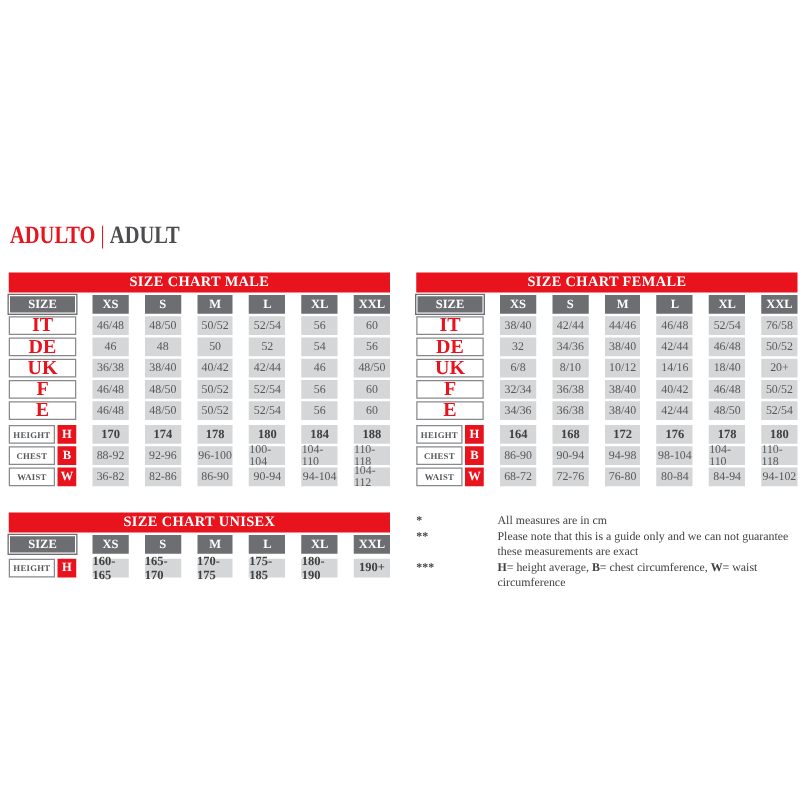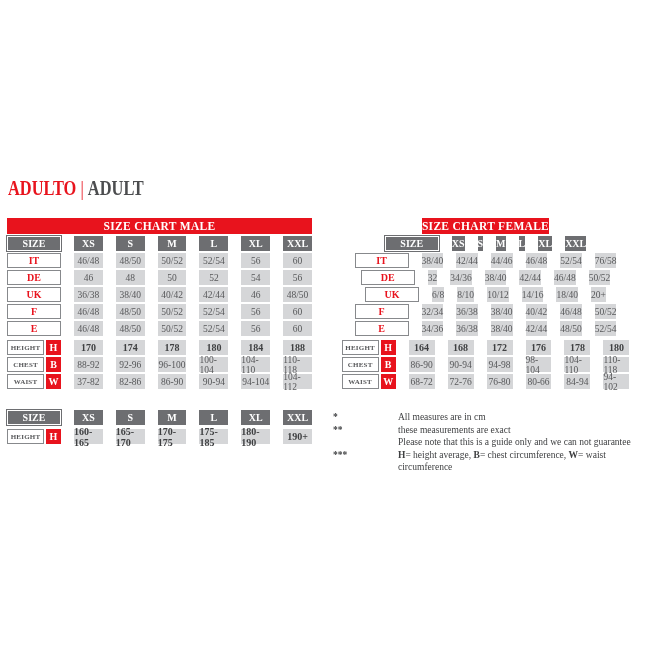--- a/index.html
+++ b/index.html
@@ -14,33 +14,33 @@
   .page{position:relative;width:645px;height:645px;background:#fff;overflow:hidden;
         font-family:Liberation Serif, serif;}
   .title{position:absolute;left:8px;top:177px;font-weight:bold;font-size:20px;
          white-space:nowrap;transform:scaleX(0.82);transform-origin:left center;}
   .title .primary{color:var(--red);}
   .title .divider{color:var(--red);font-weight:400;margin:0 5px;}
   .title .secondary{color:#4c4d4f;}
 
   .chart{position:absolute;display:flex;flex-direction:column;gap:2px;}
   #chart-male{left:7px;top:218px;width:305px;}
-  #chart-female{left:333px;top:218px;width:305px;align-items:center;}
+  #chart-female{left:333px;top:218px;width:305px;}
   #chart-unisex{left:7px;top:410px;width:305px;}
 
   .banner{background:var(--red);color:#fff;font-weight:bold;font-size:11.5px;
           height:16px;display:flex;align-items:center;justify-content:center;
           letter-spacing:.3px;}
   .row{display:flex;gap:13px;height:15px;}
   .cell{display:flex;align-items:center;justify-content:center;box-sizing:border-box;}
   .size-head{width:54px;background:var(--hdr-gray);border:1px solid #fff;
              outline:1px solid var(--hdr-gray);color:#fff;font-weight:bold;font-size:10px;}
   .col-head{flex:1;background:var(--hdr-gray);color:#fff;font-weight:bold;font-size:10px;}
   .label-cell{width:54px;background:#fff;border:1px solid var(--label-border);
-              color:var(--red);font-weight:bold;font-size:10px;}
+              color:var(--red);font-weight:bold;font-size:16px;}
   .data-cell{flex:1;background:var(--cell-gray);color:var(--text-gray);font-size:9.5px;}
   .data-cell.bold{color:var(--text-dark);font-weight:bold;font-size:10px;}
   .measure-group{display:flex;flex-direction:column;gap:2px;margin-top:2px;}
   .label-split{width:54px;display:flex;gap:2px;box-sizing:border-box;}
   .measure-label{flex:1;background:#fff;border:1px solid var(--label-border);
                  color:var(--text-gray);font-size:7px;font-weight:bold;letter-spacing:.2px;
                  display:flex;align-items:center;justify-content:center;box-sizing:border-box;}
   .letter-box{width:15px;background:var(--red);color:#fff;font-weight:bold;font-size:10px;
               display:flex;align-items:center;justify-content:center;}
 
@@ -139,21 +139,21 @@
           <div class="cell data-cell">96-100</div>
           <div class="cell data-cell">100-104</div>
           <div class="cell data-cell">104-110</div>
           <div class="cell data-cell">110-118</div>
         </div>
         <div class="row">
           <div class="label-split">
             <div class="measure-label">WAIST</div>
             <div class="letter-box">W</div>
           </div>
-          <div class="cell data-cell">37-82</div>
+          <div class="cell data-cell">36-82</div>
           <div class="cell data-cell">82-86</div>
           <div class="cell data-cell">86-90</div>
           <div class="cell data-cell">90-94</div>
           <div class="cell data-cell">94-104</div>
           <div class="cell data-cell">104-112</div>
         </div>
       </div>
     </div>
   <div class="chart" id="chart-female">
       <div class="banner">SIZE CHART FEMALE</div>
@@ -237,27 +237,28 @@
           <div class="cell data-cell">110-118</div>
         </div>
         <div class="row">
           <div class="label-split">
             <div class="measure-label">WAIST</div>
             <div class="letter-box">W</div>
           </div>
           <div class="cell data-cell">68-72</div>
           <div class="cell data-cell">72-76</div>
           <div class="cell data-cell">76-80</div>
-          <div class="cell data-cell">80-66</div>
+          <div class="cell data-cell">80-84</div>
           <div class="cell data-cell">84-94</div>
           <div class="cell data-cell">94-102</div>
         </div>
       </div>
     </div>
   <div class="chart" id="chart-unisex">
+      <div class="banner">SIZE CHART UNISEX</div>
       <div class="row">
         <div class="cell size-head">SIZE</div>
         <div class="cell col-head">XS</div>
         <div class="cell col-head">S</div>
         <div class="cell col-head">M</div>
         <div class="cell col-head">L</div>
         <div class="cell col-head">XL</div>
         <div class="cell col-head">XXL</div>
       </div>
       <div class="measure-group">
@@ -279,22 +280,22 @@
   <div id="footnotes">
       <div class="footnote">
         <div class="fn-marker">*</div>
         <div class="fn-lines">
           <div class="fn-line"><span class="fn-seg">All measures are in cm</span></div>
         </div>
       </div>
       <div class="footnote">
         <div class="fn-marker">**</div>
         <div class="fn-lines">
+          <div class="fn-line"><span class="fn-seg">Please note that this is a guide only and we can not guarantee</span></div>
           <div class="fn-line"><span class="fn-seg">these measurements are exact</span></div>
-          <div class="fn-line"><span class="fn-seg">Please note that this is a guide only and we can not guarantee</span></div>
         </div>
       </div>
       <div class="footnote">
         <div class="fn-marker">***</div>
         <div class="fn-lines">
           <div class="fn-line"><span class="fn-seg-bold">H</span><span class="fn-seg">= height average, </span><span class="fn-seg-bold">B</span><span class="fn-seg">= chest circumference, </span><span class="fn-seg-bold">W</span><span class="fn-seg">= waist circumference</span></div>
         </div>
       </div>
     </div>
 

